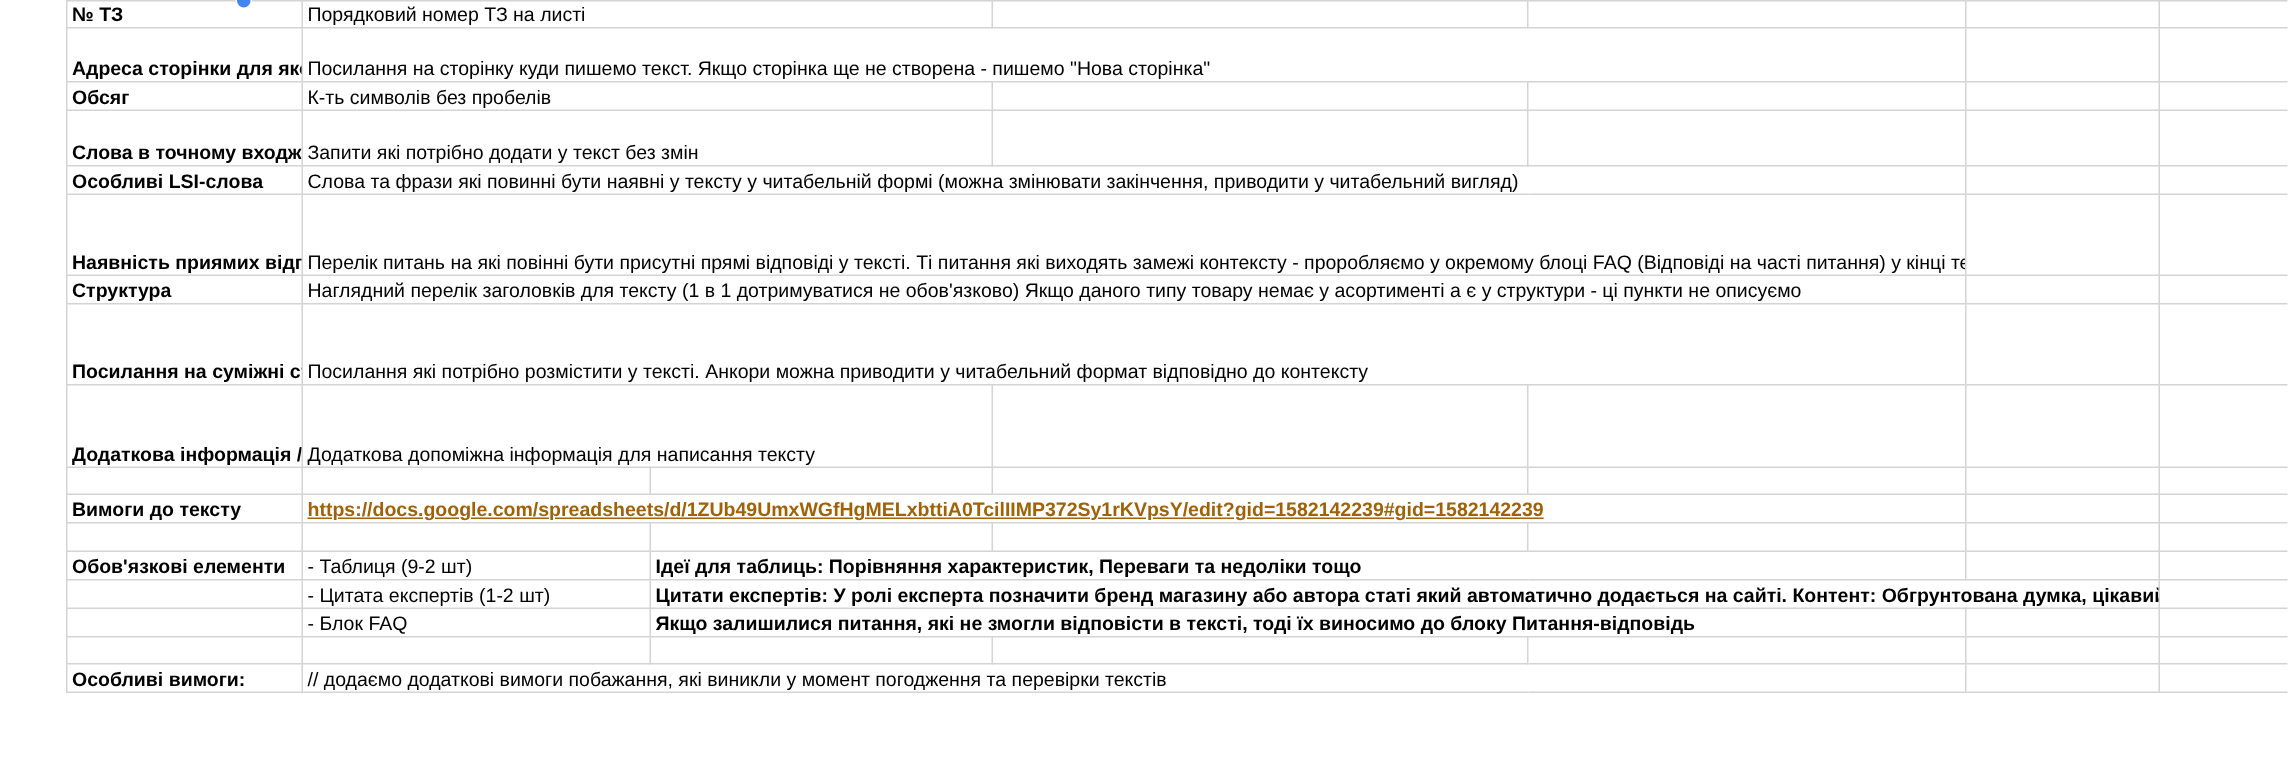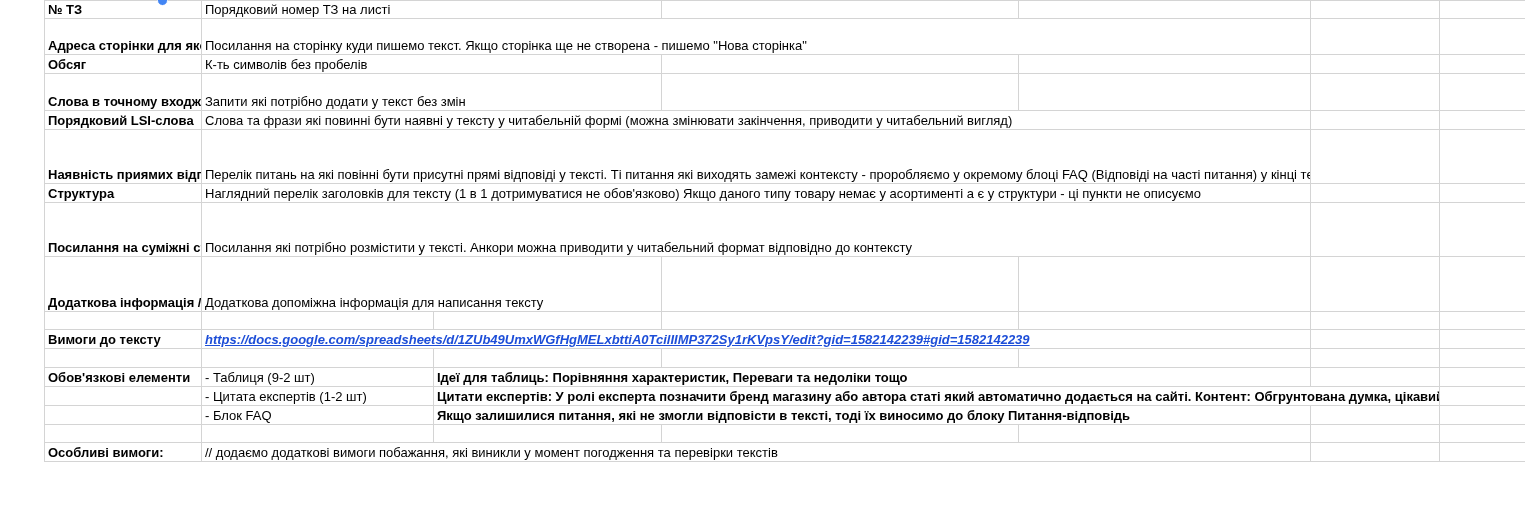--- a/index.html
+++ b/index.html
@@ -48,25 +48,24 @@
     white-space: normal;
     vertical-align: bottom;
     line-height: 15px;
   }
   .val {
     white-space: nowrap;
     vertical-align: bottom;
   }
   .bold { font-weight: bold; }
   .link {
-    color: #1d4ed8;
+    color: #a16207;
     text-decoration: underline;
     font-weight: bold;
     cursor: pointer;
-    font-style: italic;
   }
   .blank td { height: 15px; }
   .marker {
     position: absolute;
     left: 157px;
     top: -5px;
     width: 9px;
     height: 9px;
     background: #4285f4;
     border-radius: 50%;
@@ -138,21 +137,21 @@
         <td class="val overflow-cell" colspan="2">
           <span class="overflow-text">Запити які потрібно додати у текст без змін</span>
         </td>
         <td></td>
         <td></td>
         <td></td>
         <td></td>
       </tr>
 
       <tr style="height:19px">
-        <td class="lbl">Порядковий LSI-слова</td>
+        <td class="lbl">Особливі LSI-слова</td>
         <td class="val overflow-cell" colspan="4">
           <span class="overflow-text">Слова та фрази які повинні бути наявні у тексту у читабельній формі (можна змінювати закінчення, приводити у читабельний вигляд)</span>
         </td>
         <td></td>
         <td></td>
       </tr>
 
       <tr style="height:54px">
         <td class="lbl">Наявність приямих відповідей на питання:</td>
         <td class="val overflow-cell" colspan="4">

